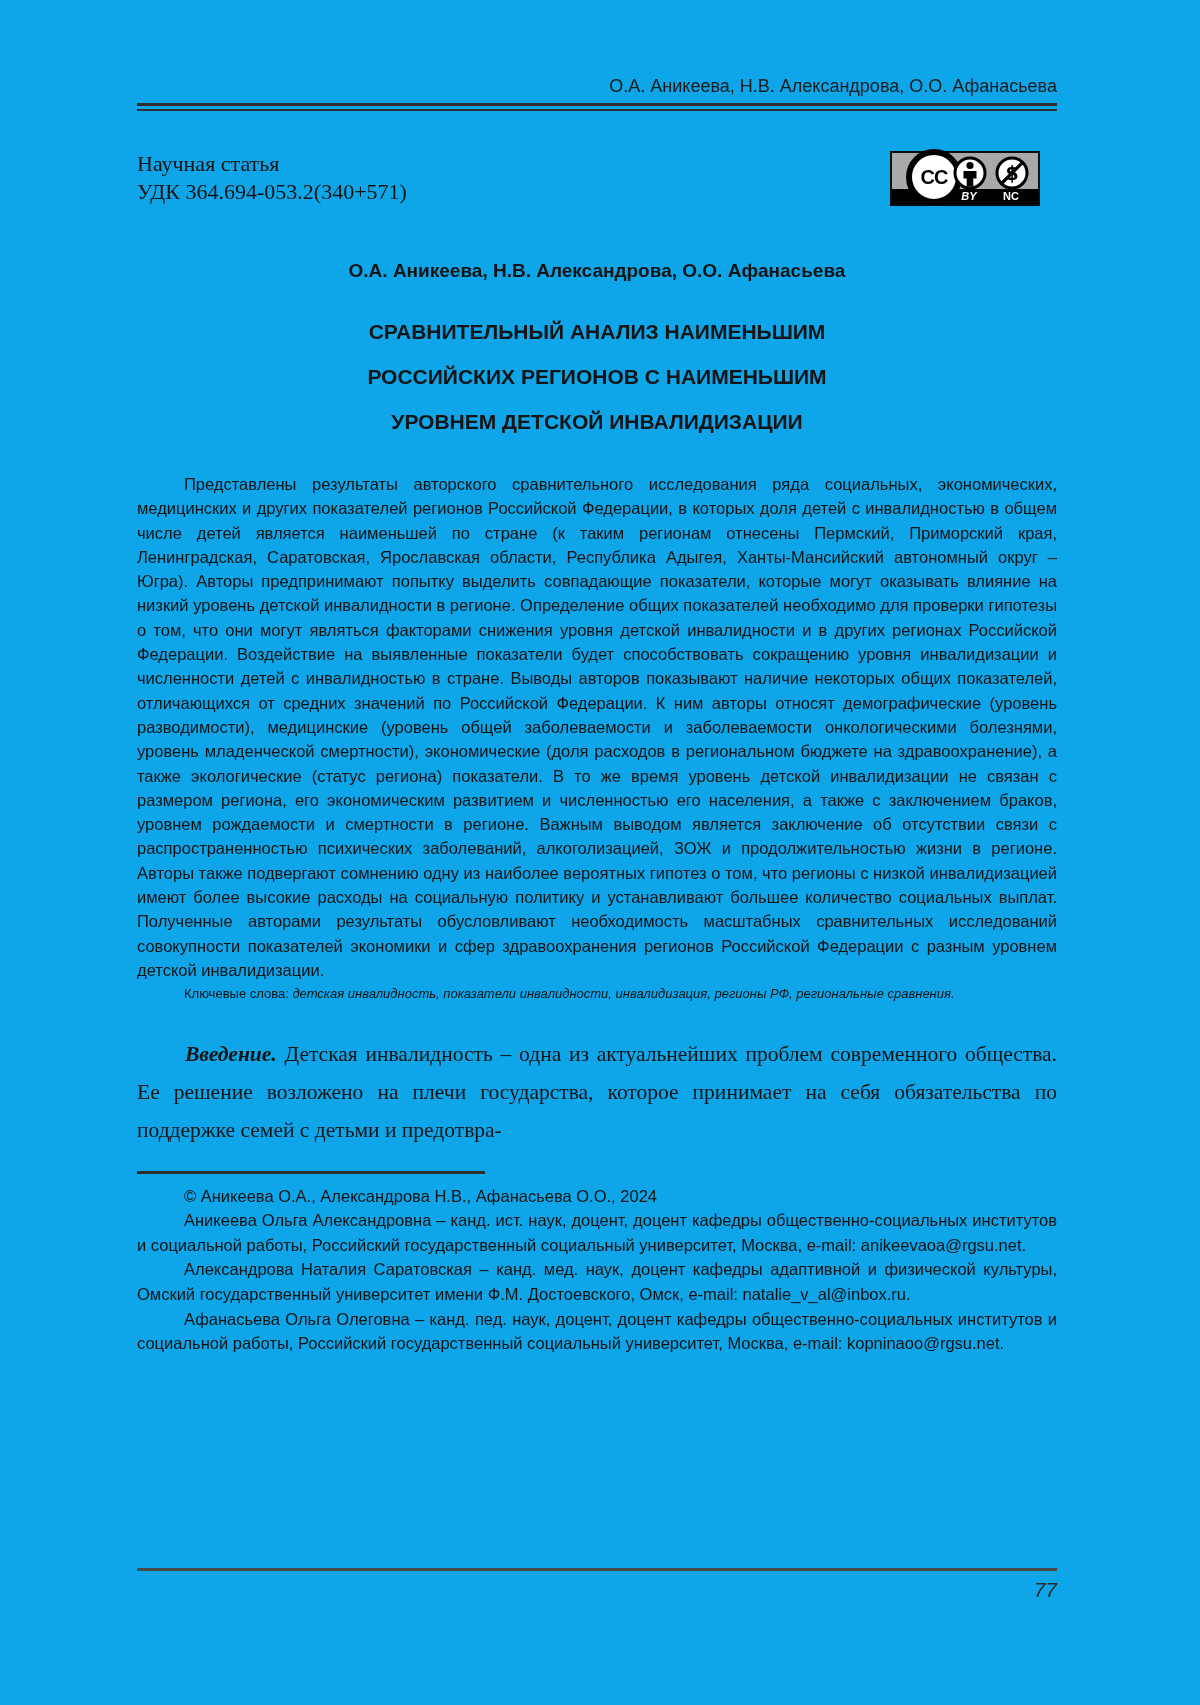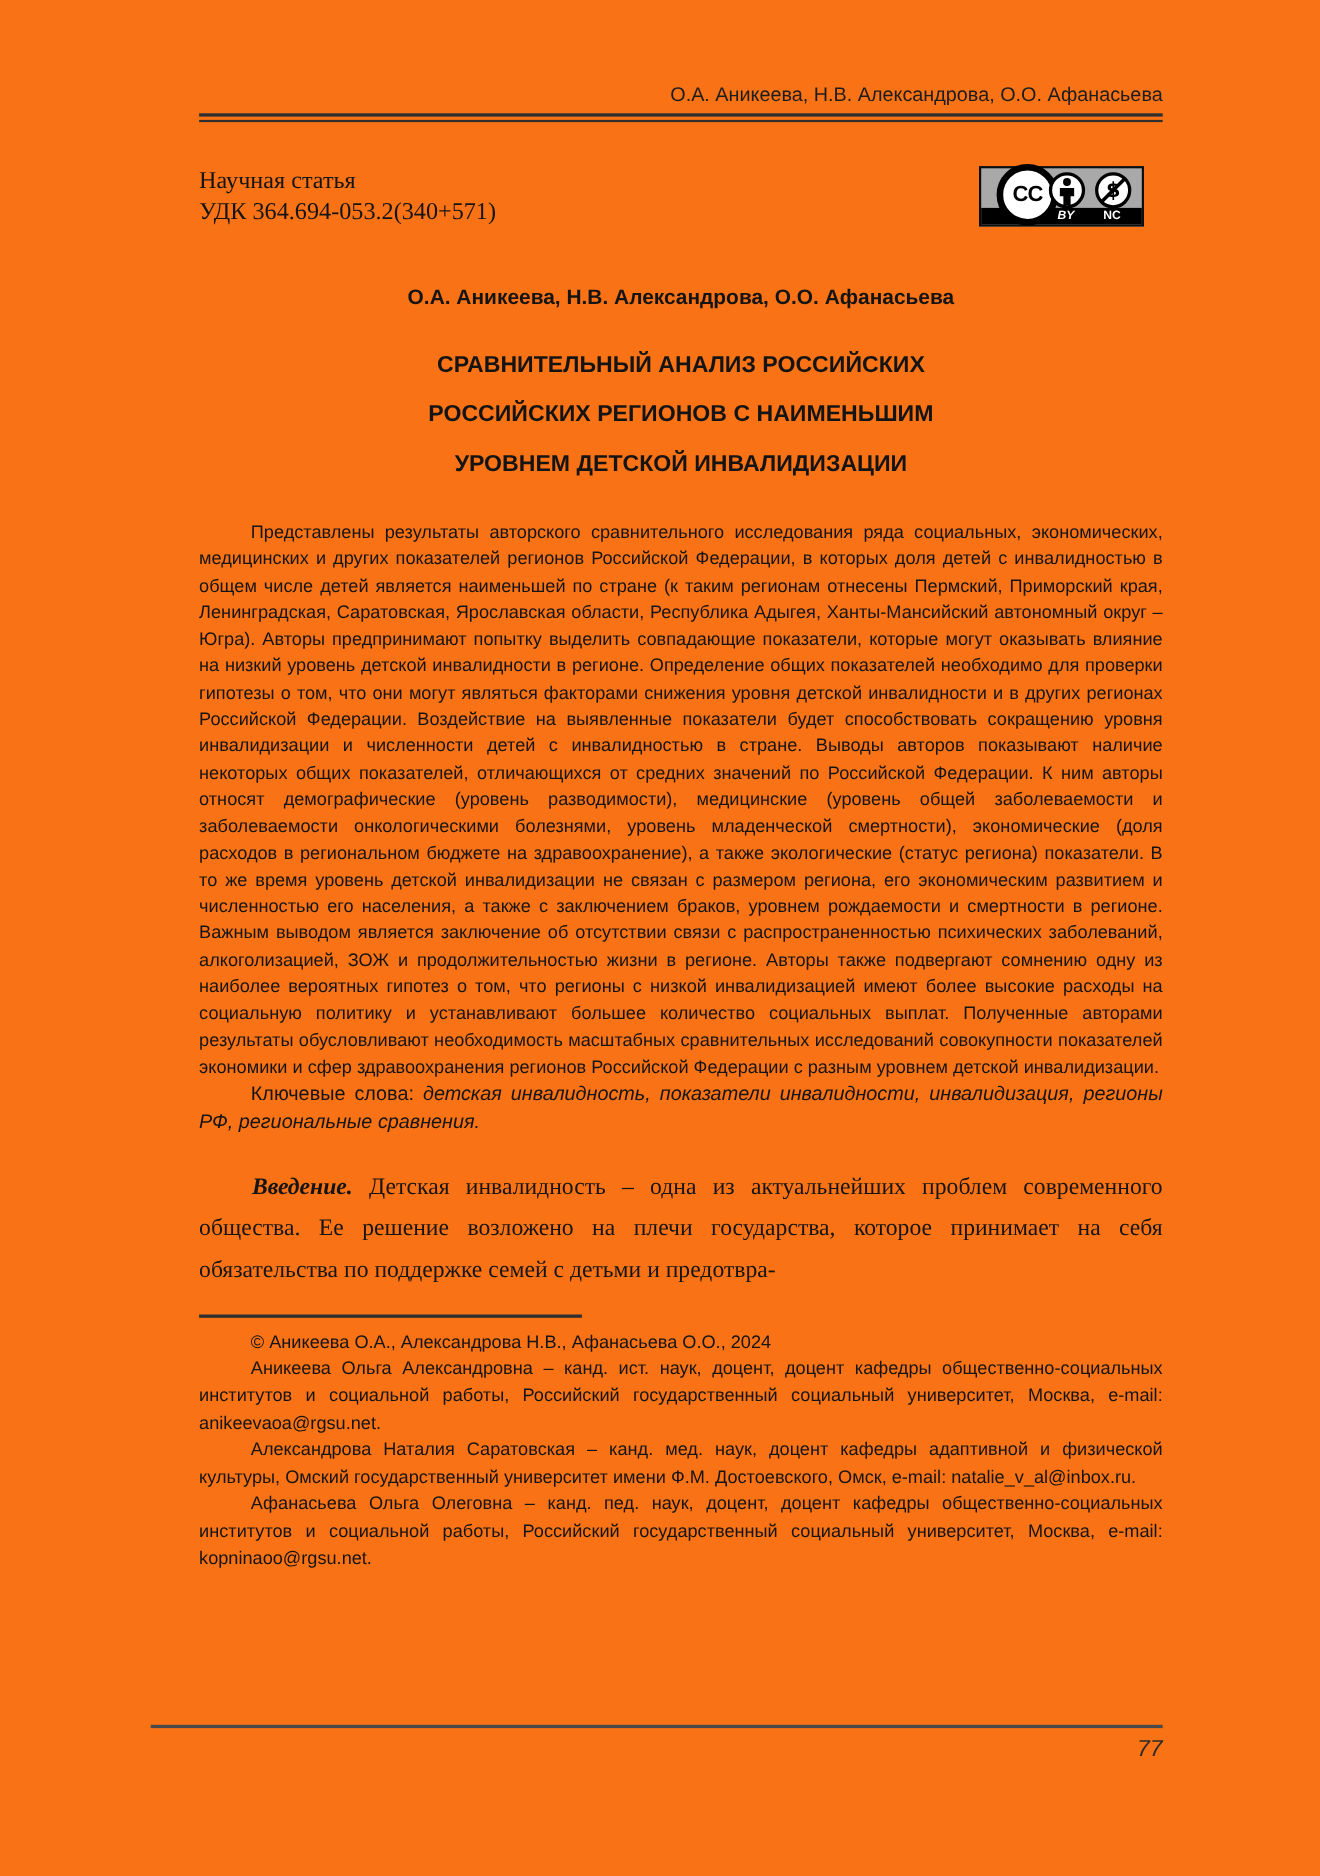--- a/index.html
+++ b/index.html
@@ -1,25 +1,24 @@
 <!DOCTYPE html>
 <html lang="ru"><head>
 <meta charset="utf-8">
 <style>
   html,body{margin:0;padding:0;background:#e8e8e8;}
   .page{
     position:relative;
     width:1200px;height:1705px;
-    background:#f97316;
+    background:#0ea5e9;
     margin:0 auto;
     font-family:"Liberation Sans",sans-serif;
     color:#141414;
     overflow:hidden;
     box-sizing:border-box;
-    padding-left:44px;
   }
   .content{margin-left:137px;margin-right:143px;position:relative;}
 
   
   .running-head{
     padding-top:76px;
     text-align:right;
     font-size:18px;
     line-height:20px;
     color:#1c1c1c;
@@ -109,21 +108,21 @@
 
   
   .abstract{
     margin-top:28px;
     font-size:16.5px;
     line-height:24.3px;
     text-align:justify;
     text-indent:47px;
   }
   .keywords{
-    font-size:18px;
+    font-size:13px;
     line-height:24.3px;
     text-align:justify;
     text-indent:47px;
   }
   .keywords em{font-style:italic;}
 
   
   .intro{
     margin-top:28px;
     font-family:"Liberation Serif",serif;
@@ -174,21 +173,21 @@
     <div class="running-head">О.А. Аникеева, Н.В. Александрова, О.О. Афанасьева</div>
     <div class="rule-double"></div>
 
     <div class="article-type">Научная статья</div>
 
     <div class="udk-line">УДК 364.694-053.2(340+571)</div>
 
     <div class="authors-line">О.А. Аникеева, Н.В. Александрова, О.О. Афанасьева</div>
 
     <div class="article-title">
-      <div>СРАВНИТЕЛЬНЫЙ АНАЛИЗ РОССИЙСКИХ</div>
+      <div>СРАВНИТЕЛЬНЫЙ АНАЛИЗ НАИМЕНЬШИМ</div>
       <div>РОССИЙСКИХ РЕГИОНОВ С НАИМЕНЬШИМ</div>
       <div>УРОВНЕМ ДЕТСКОЙ ИНВАЛИДИЗАЦИИ</div>
     </div>
 
     <div class="abstract">Представлены результаты авторского сравнительного исследования ряда социальных, экономических, медицинских и других показателей регионов Российской Федерации, в которых доля детей с инвалидностью в общем числе детей является наименьшей по стране (к таким регионам отнесены Пермский, Приморский края, Ленинградская, Саратовская, Ярославская области, Республика Адыгея, Ханты-Мансийский автономный округ – Югра). Авторы предпринимают попытку выделить совпадающие показатели, которые могут оказывать влияние на низкий уровень детской инвалидности в регионе. Определение общих показателей необходимо для проверки гипотезы о том, что они могут являться факторами снижения уровня детской инвалидности и в других регионах Российской Федерации. Воздействие на выявленные показатели будет способствовать сокращению уровня инвалидизации и численности детей с инвалидностью в стране. Выводы авторов показывают наличие некоторых общих показателей, отличающихся от средних значений по Российской Федерации. К ним авторы относят демографические (уровень разводимости), медицинские (уровень общей заболеваемости и заболеваемости онкологическими болезнями, уровень младенческой смертности), экономические (доля расходов в региональном бюджете на здравоохранение), а также экологические (статус региона) показатели. В то же время уровень детской инвалидизации не связан с размером региона, его экономическим развитием и численностью его населения, а также с заключением браков, уровнем рождаемости и смертности в регионе. Важным выводом является заключение об отсутствии связи с распространенностью психических заболеваний, алкоголизацией, ЗОЖ и продолжительностью жизни в регионе. Авторы также подвергают сомнению одну из наиболее вероятных гипотез о том, что регионы с низкой инвалидизацией имеют более высокие расходы на социальную политику и устанавливают большее количество социальных выплат. Полученные авторами результаты обусловливают необходимость масштабных сравнительных исследований совокупности показателей экономики и сфер здравоохранения регионов Российской Федерации с разным уровнем детской инвалидизации.</div>
 
     <div class="keywords"><span>Ключевые слова: </span><em>детская инвалидность, показатели инвалидности, инвалидизация, регионы РФ, региональные сравнения.</em></div>
 
     <div class="intro"><span class="intro-head">Введение.</span><span> Детская инвалидность – одна из актуальнейших проблем современного общества. Ее решение возложено на плечи государства, которое принимает на себя обязательства по поддержке семей с детьми и предотвра-</span></div>
 

